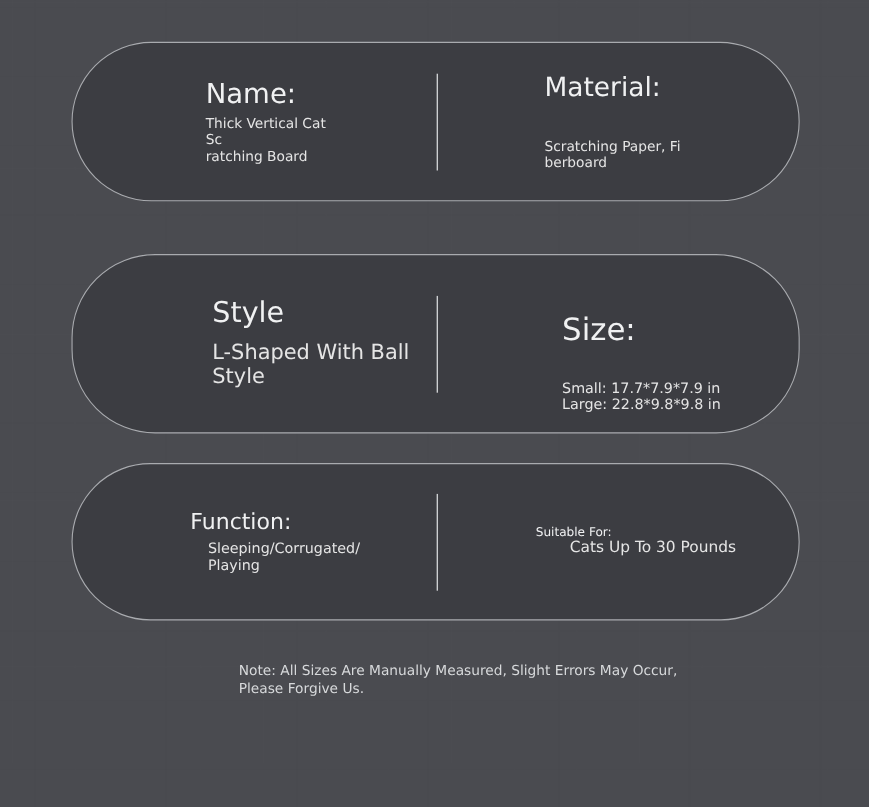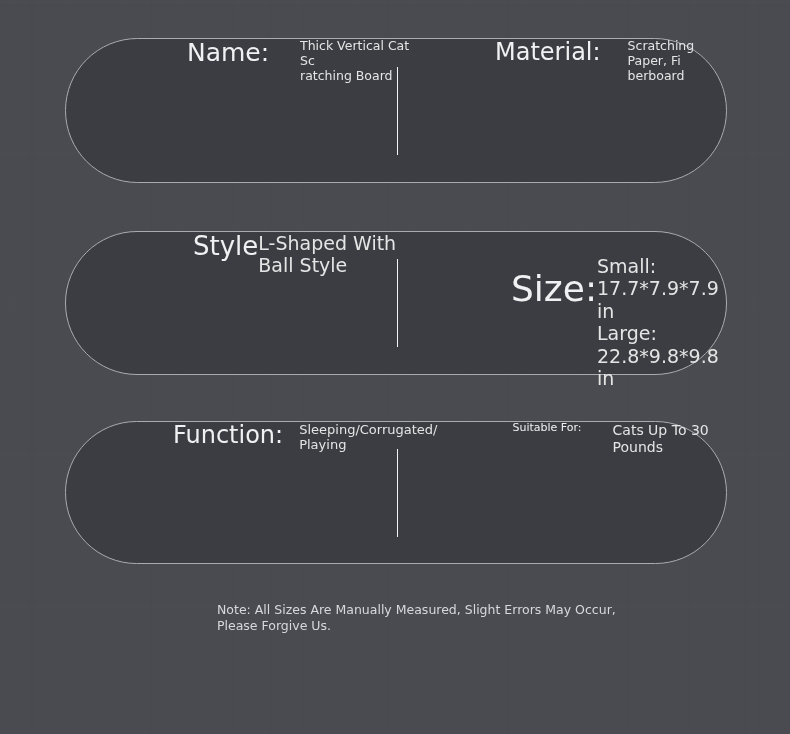--- a/index.html
+++ b/index.html
@@ -41,28 +41,29 @@
     width: 662px;
     box-sizing: border-box;
     border: 1px solid #a9abaf;
     border-radius: 76px;
     background-color: #3c3d42;
     display: flex;
     align-items: stretch;
   }
 
   .card-1 { top: 38px;  height: 145px; }
-  .card-2 { top: 231px; height: 144px; gap: 21px; }
+  .card-2 { top: 231px; height: 163px; gap: 21px; }
   .card-3 { top: 421px; height: 143px; }
 
   .col {
     position: relative;
     flex: 1 1 50%;
     display: flex;
-    justify-content: space-between;
+    flex-direction: column;
+    justify-content: center;
   }
 
   .divider {
     position: absolute;
     top: 50%;
     transform: translateY(-50%);
     width: 1px;
     height: 88px;
     background-color: #f2f3f4;
   }
@@ -90,26 +91,26 @@
   .c1-right { padding-left: 77px; gap: 27px; }
   .c1-right .heading   { font-size: 24px; margin-bottom: 7px; }
   .c1-right .body-text { font-size: 12.5px; max-width: 132px; }
 
   
   .c2-left  { padding-left: 127px; }
   .c2-left .heading   { font-size: 26px; margin-bottom: 9px; }
   .c2-left .body-text { font-size: 19px; }
 
   .c2-right { padding-left: 82px; }
-  .c2-right .heading   { font-size: 36px; margin-bottom: 7px; margin-top: 37px; }
-  .c2-right .body-text { font-size: 19px; margin-top: 23px; }
+  .c2-right .heading   { font-size: 28px; margin-bottom: 7px; margin-top: 37px; }
+  .c2-right .body-text { font-size: 13px; margin-top: 23px; }
 
   
   .c3-left  { padding-left: 107px; }
-  .c3-left .heading   { font-size: 24px; margin-bottom: 7px; }
+  .c3-left .heading   { font-size: 20px; margin-bottom: 7px; }
   .c3-left .body-text { font-size: 13px; padding-left: 16px; max-width: 140px; }
 
   .c3-right { padding-left: 75px; }
   .c3-right .heading   { font-size: 11px; }
   .c3-right .body-text { font-size: 14px; padding-left: 31px; }
 
   #footer-note {
     position: absolute;
     left: 217px;
     top: 602px;

